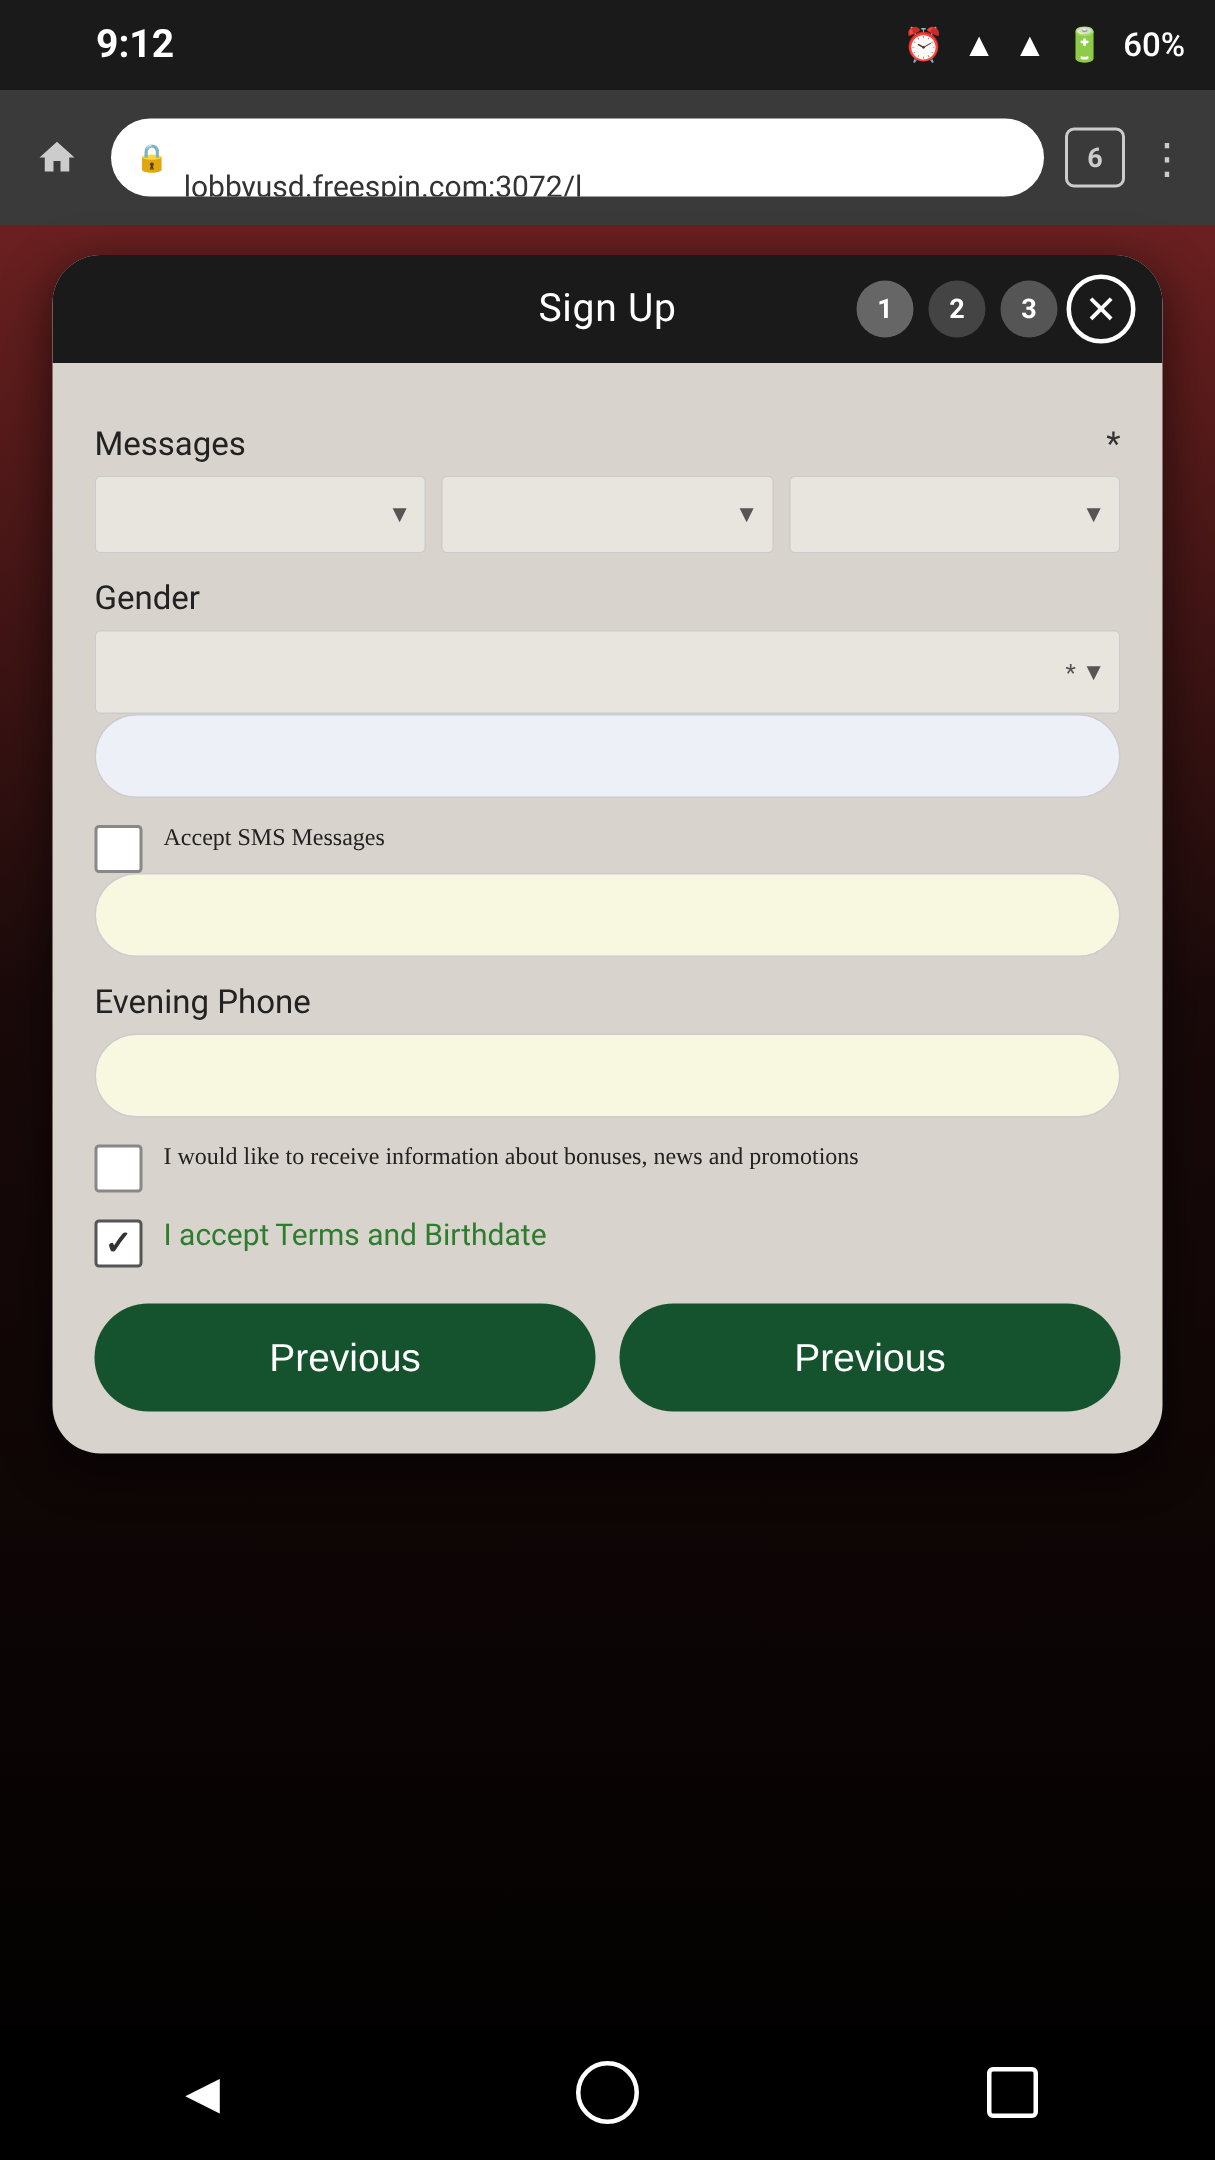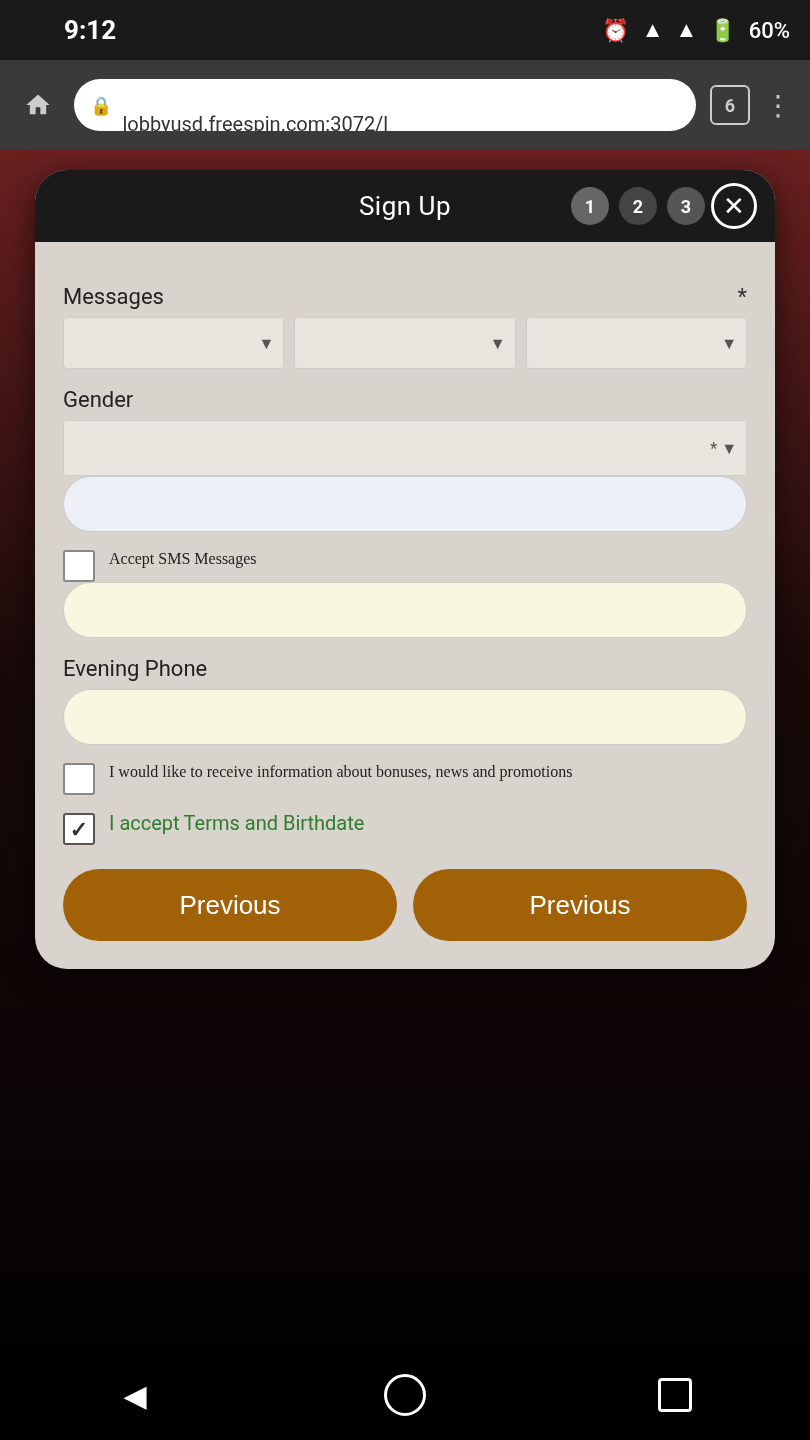--- a/index.html
+++ b/index.html
@@ -303,21 +303,21 @@
     }
     .btn {
       flex: 1;
       height: 72px;
       border-radius: 36px;
       border: none;
       font-size: 26px;
       font-weight: 500;
       color: #fff;
       cursor: pointer;
-      background: #a16207;
+      background: #14532d;
     }
 
     
     .bottom-nav {
       width: 810px;
       height: 90px;
       background: #000;
       display: flex;
       align-items: center;
       justify-content: space-around;

